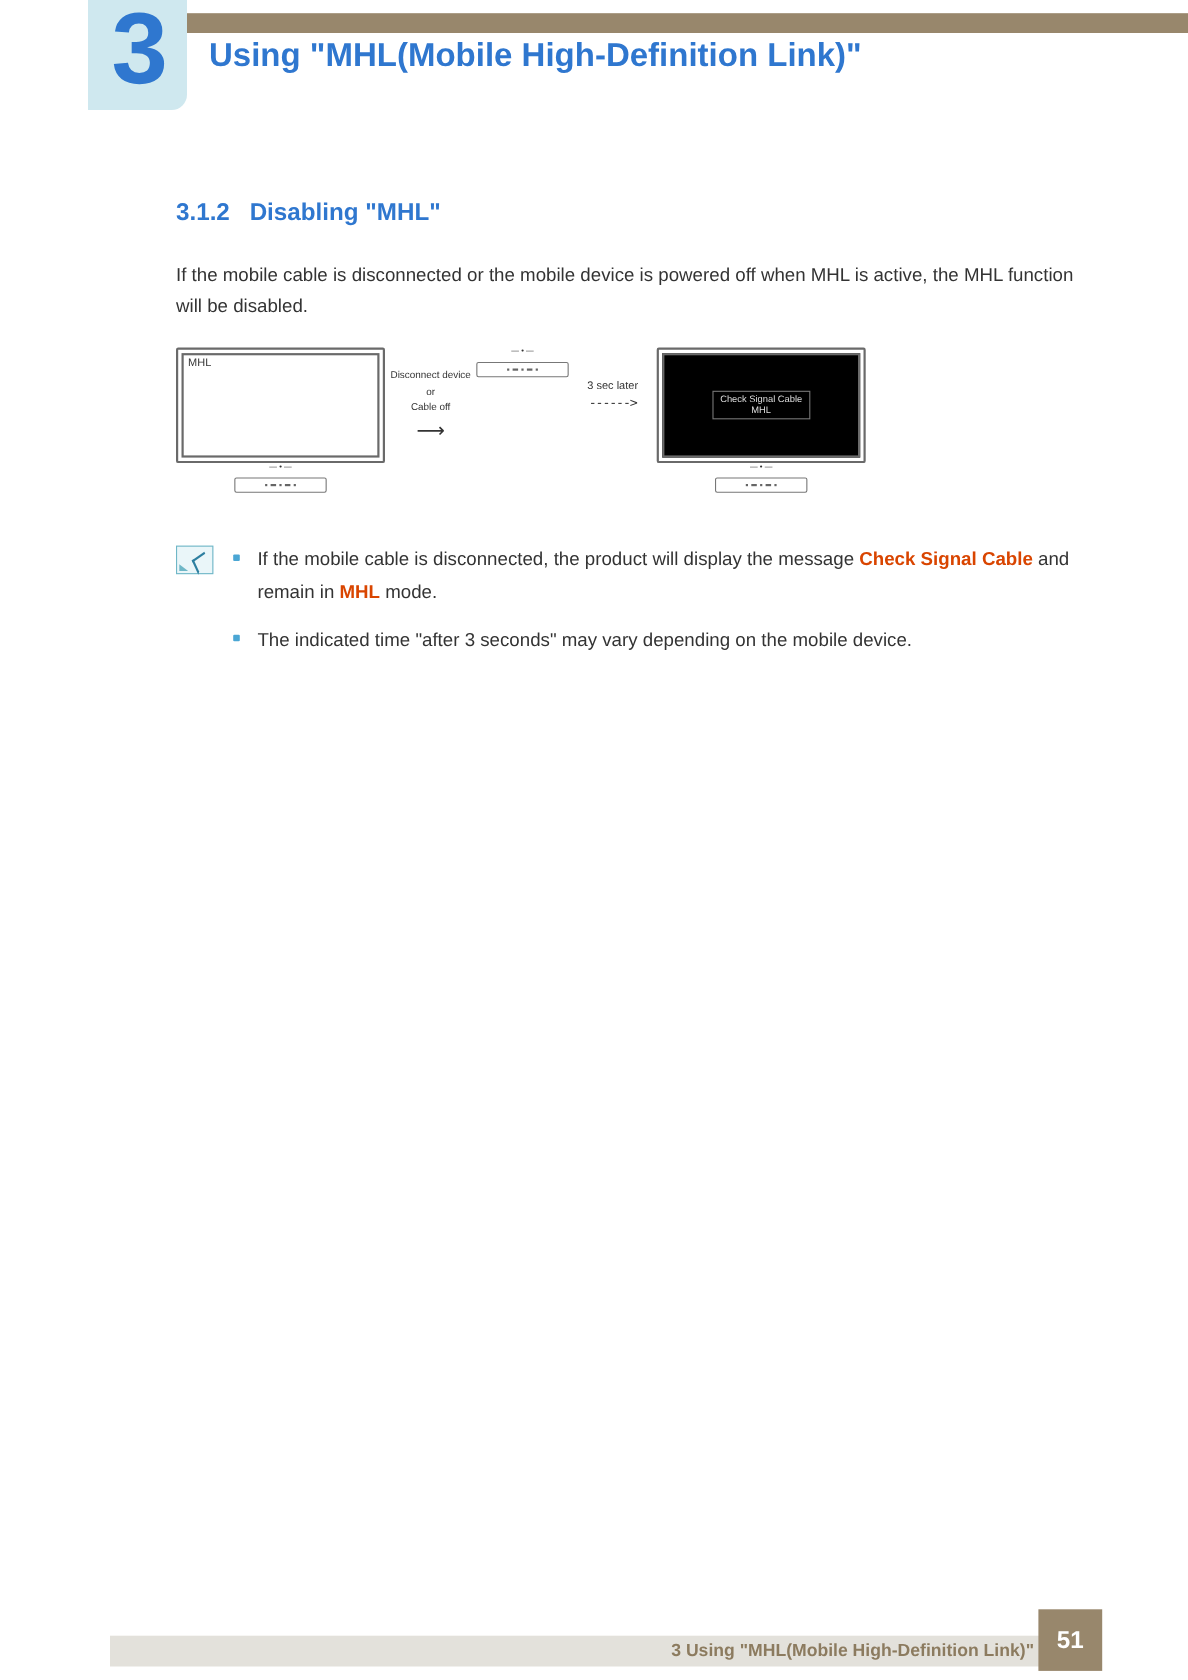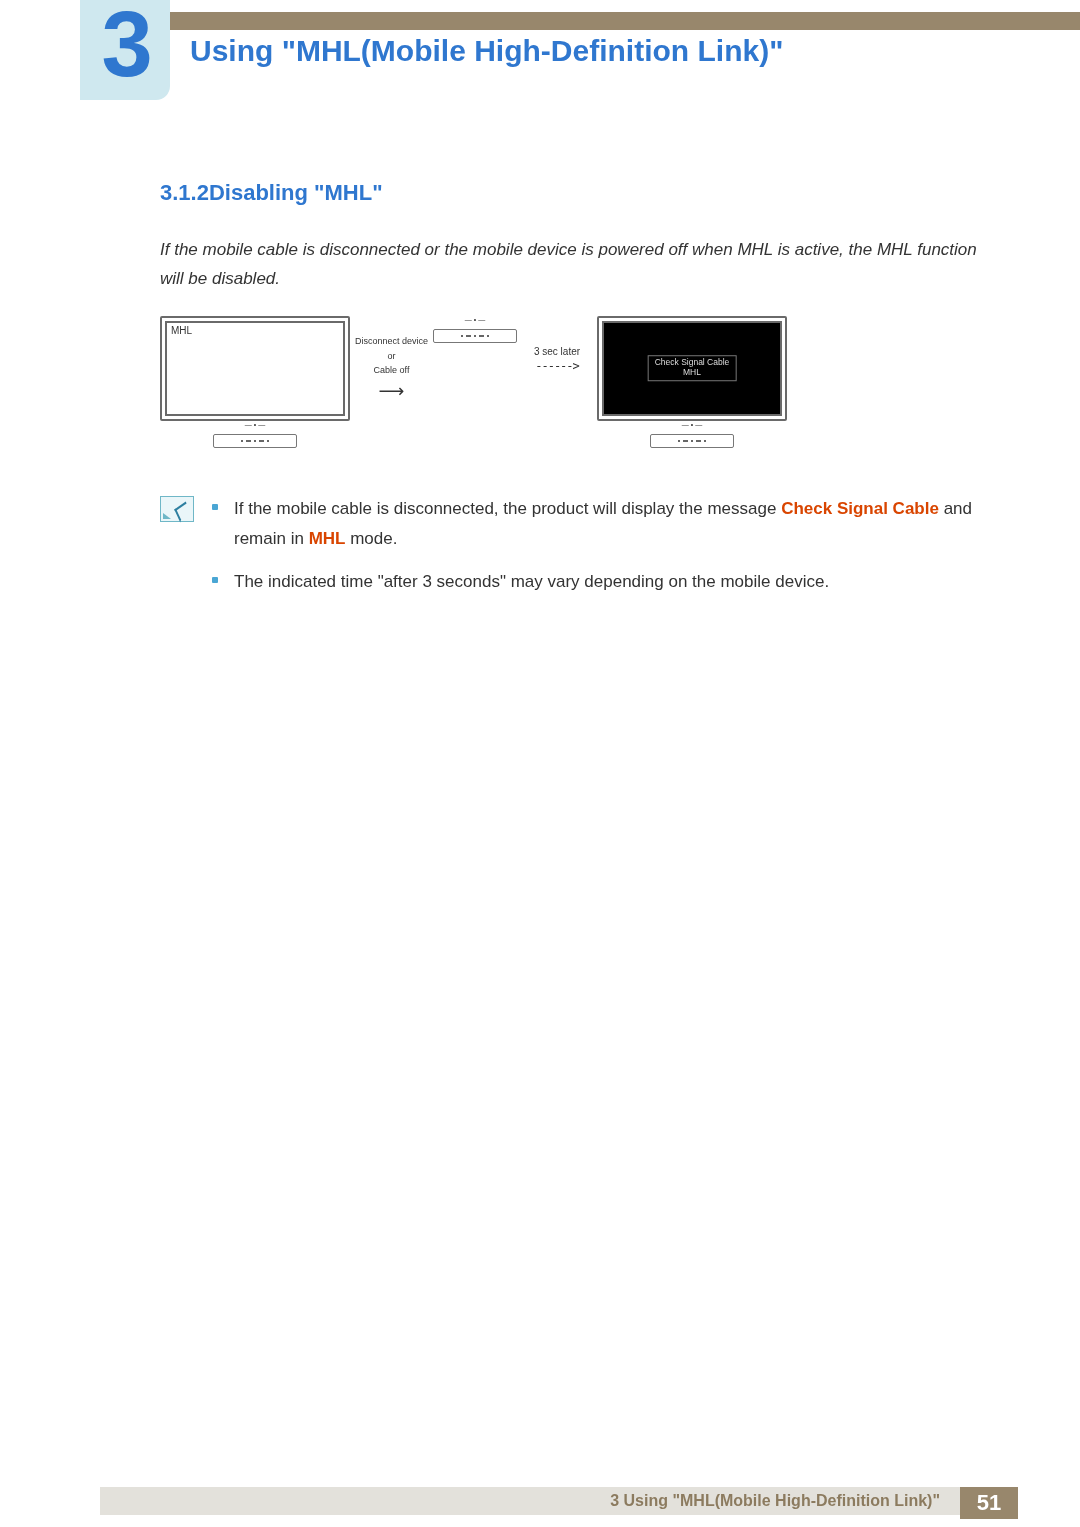--- a/index.html
+++ b/index.html
@@ -20,23 +20,23 @@
     position: relative; top: -6px;
   }
   .chapter-title {
     position: absolute; left: 190px; top: 34px; font-size: 30px; font-weight: 600;
     color: #2f77cf;
   }
 
   
   .content { position: absolute; left: 160px; top: 180px; width: 820px; }
   .sec-heading { color: #2f77cf; font-weight: 700; font-size: 22px; margin-bottom: 30px; }
-  .sec-heading .sec-num { }
+  .sec-heading .sec-num { margin-right: 18px; }
   .sub-heading { color: #d94500; font-weight: 700; font-size: 18px; margin-bottom: 20px; }
-  .body-text { font-size: 17px; line-height: 1.7; color: #333; margin-bottom: 22px; font-style: italic; }
+  .body-text { font-size: 17px; line-height: 1.7; color: #333; margin-bottom: 22px; }
 
   
   .diagram-row { display: flex; align-items: flex-start; gap: 14px; margin-top: 6px; margin-bottom: 30px; }
   .monitor-group { display: flex; flex-direction: column; align-items: center; }
   .monitor-outer {
     width: 190px; height: 105px; border: 2px solid #6a6a6a; border-radius: 2px; padding: 3px; background:#fff;
   }
   .monitor-inner { width: 100%; height: 100%; border: 2px solid #6a6a6a; position: relative; }
   .screen-white { background: #ffffff; }
   .screen-black { background: #000000; }
@@ -87,21 +87,21 @@
   .hl { color:#d94500; font-weight:700; }
 
   
   .footer { position:absolute; left:0; bottom:0; width:1080px; height:50px; }
   .footer-left { position:absolute; left:100px; bottom:12px; width:860px; height:28px; background:#e3e1db; }
   .footer-text {
     position:absolute; right:140px; bottom:14px; height:24px; display:flex; align-items:center;
     font-size:16px; font-weight:700; color:#8c7b5f;
   }
   .footer-page {
-    position:absolute; right:62px; bottom:8px; width:58px; height:32px; background:#98876c;
+    position:absolute; right:78px; bottom:8px; width:58px; height:56px; background:#98876c;
     display:flex; align-items:center; justify-content:center; color:#fff; font-size:22px; font-weight:700;
   }
 </style>
 </head>
 <body>
 
 <div class="page">
 
   <div class="hdr">
     <div class="hdr-stripe"></div>

